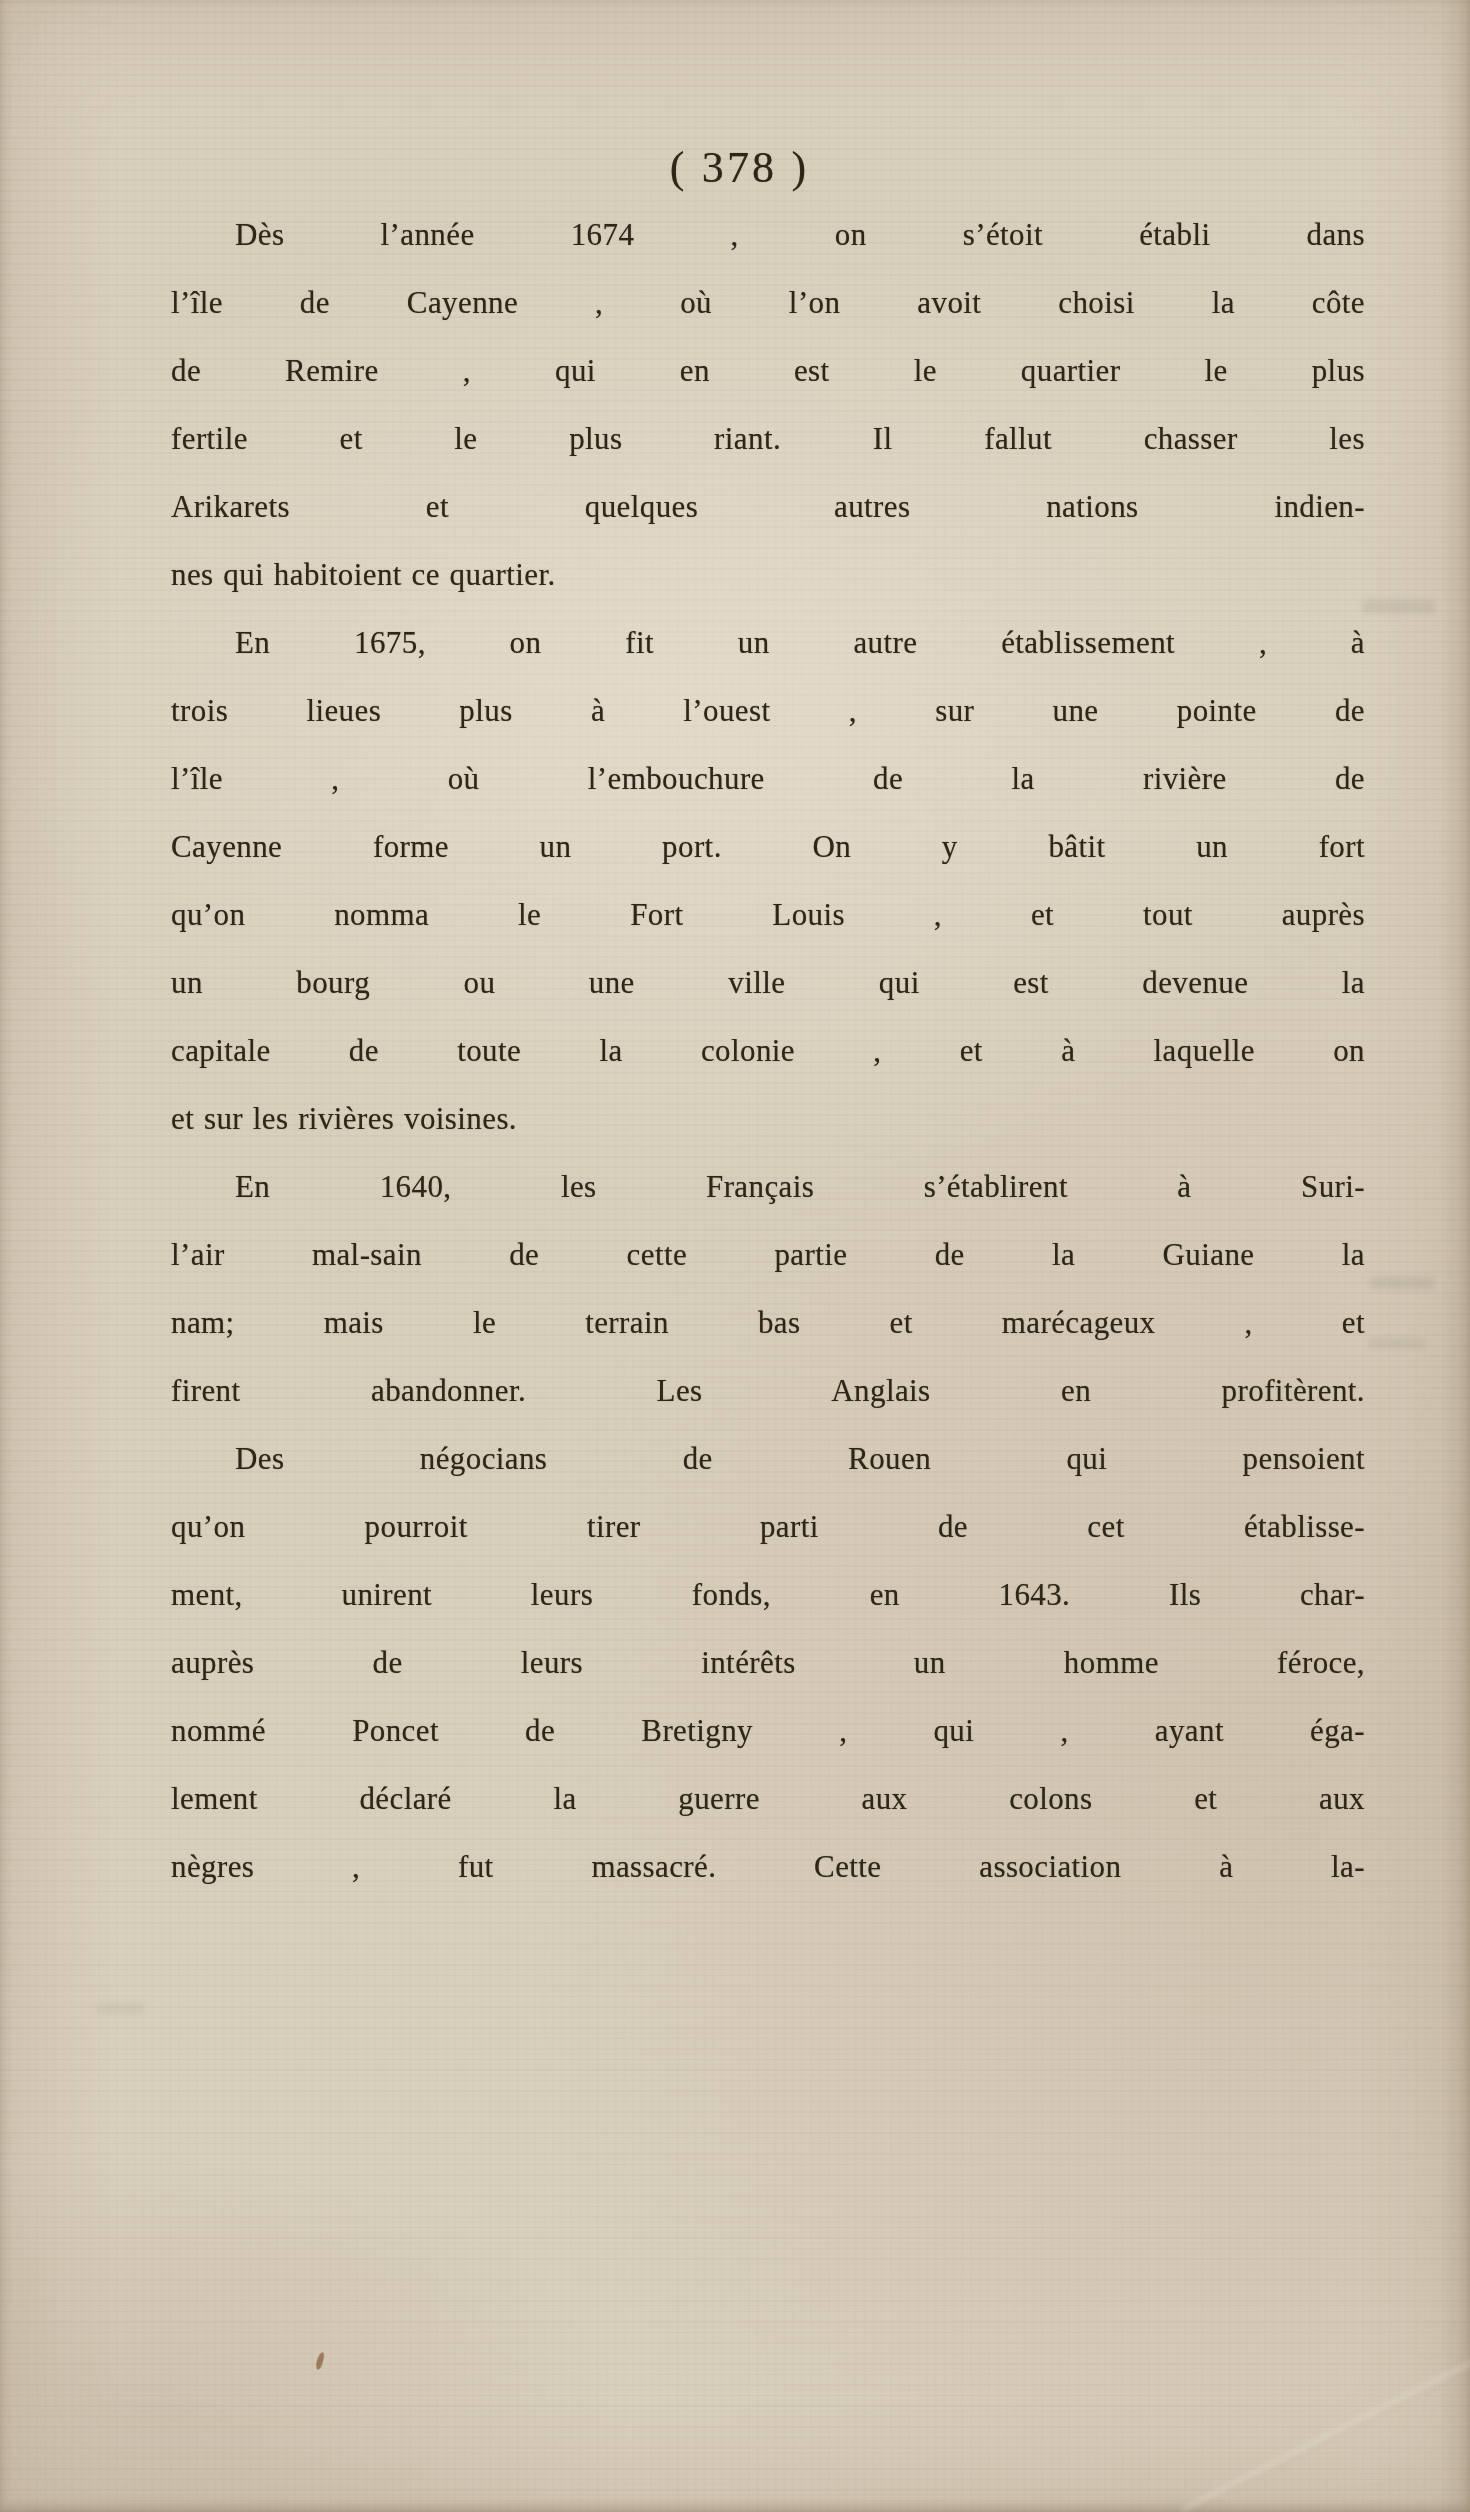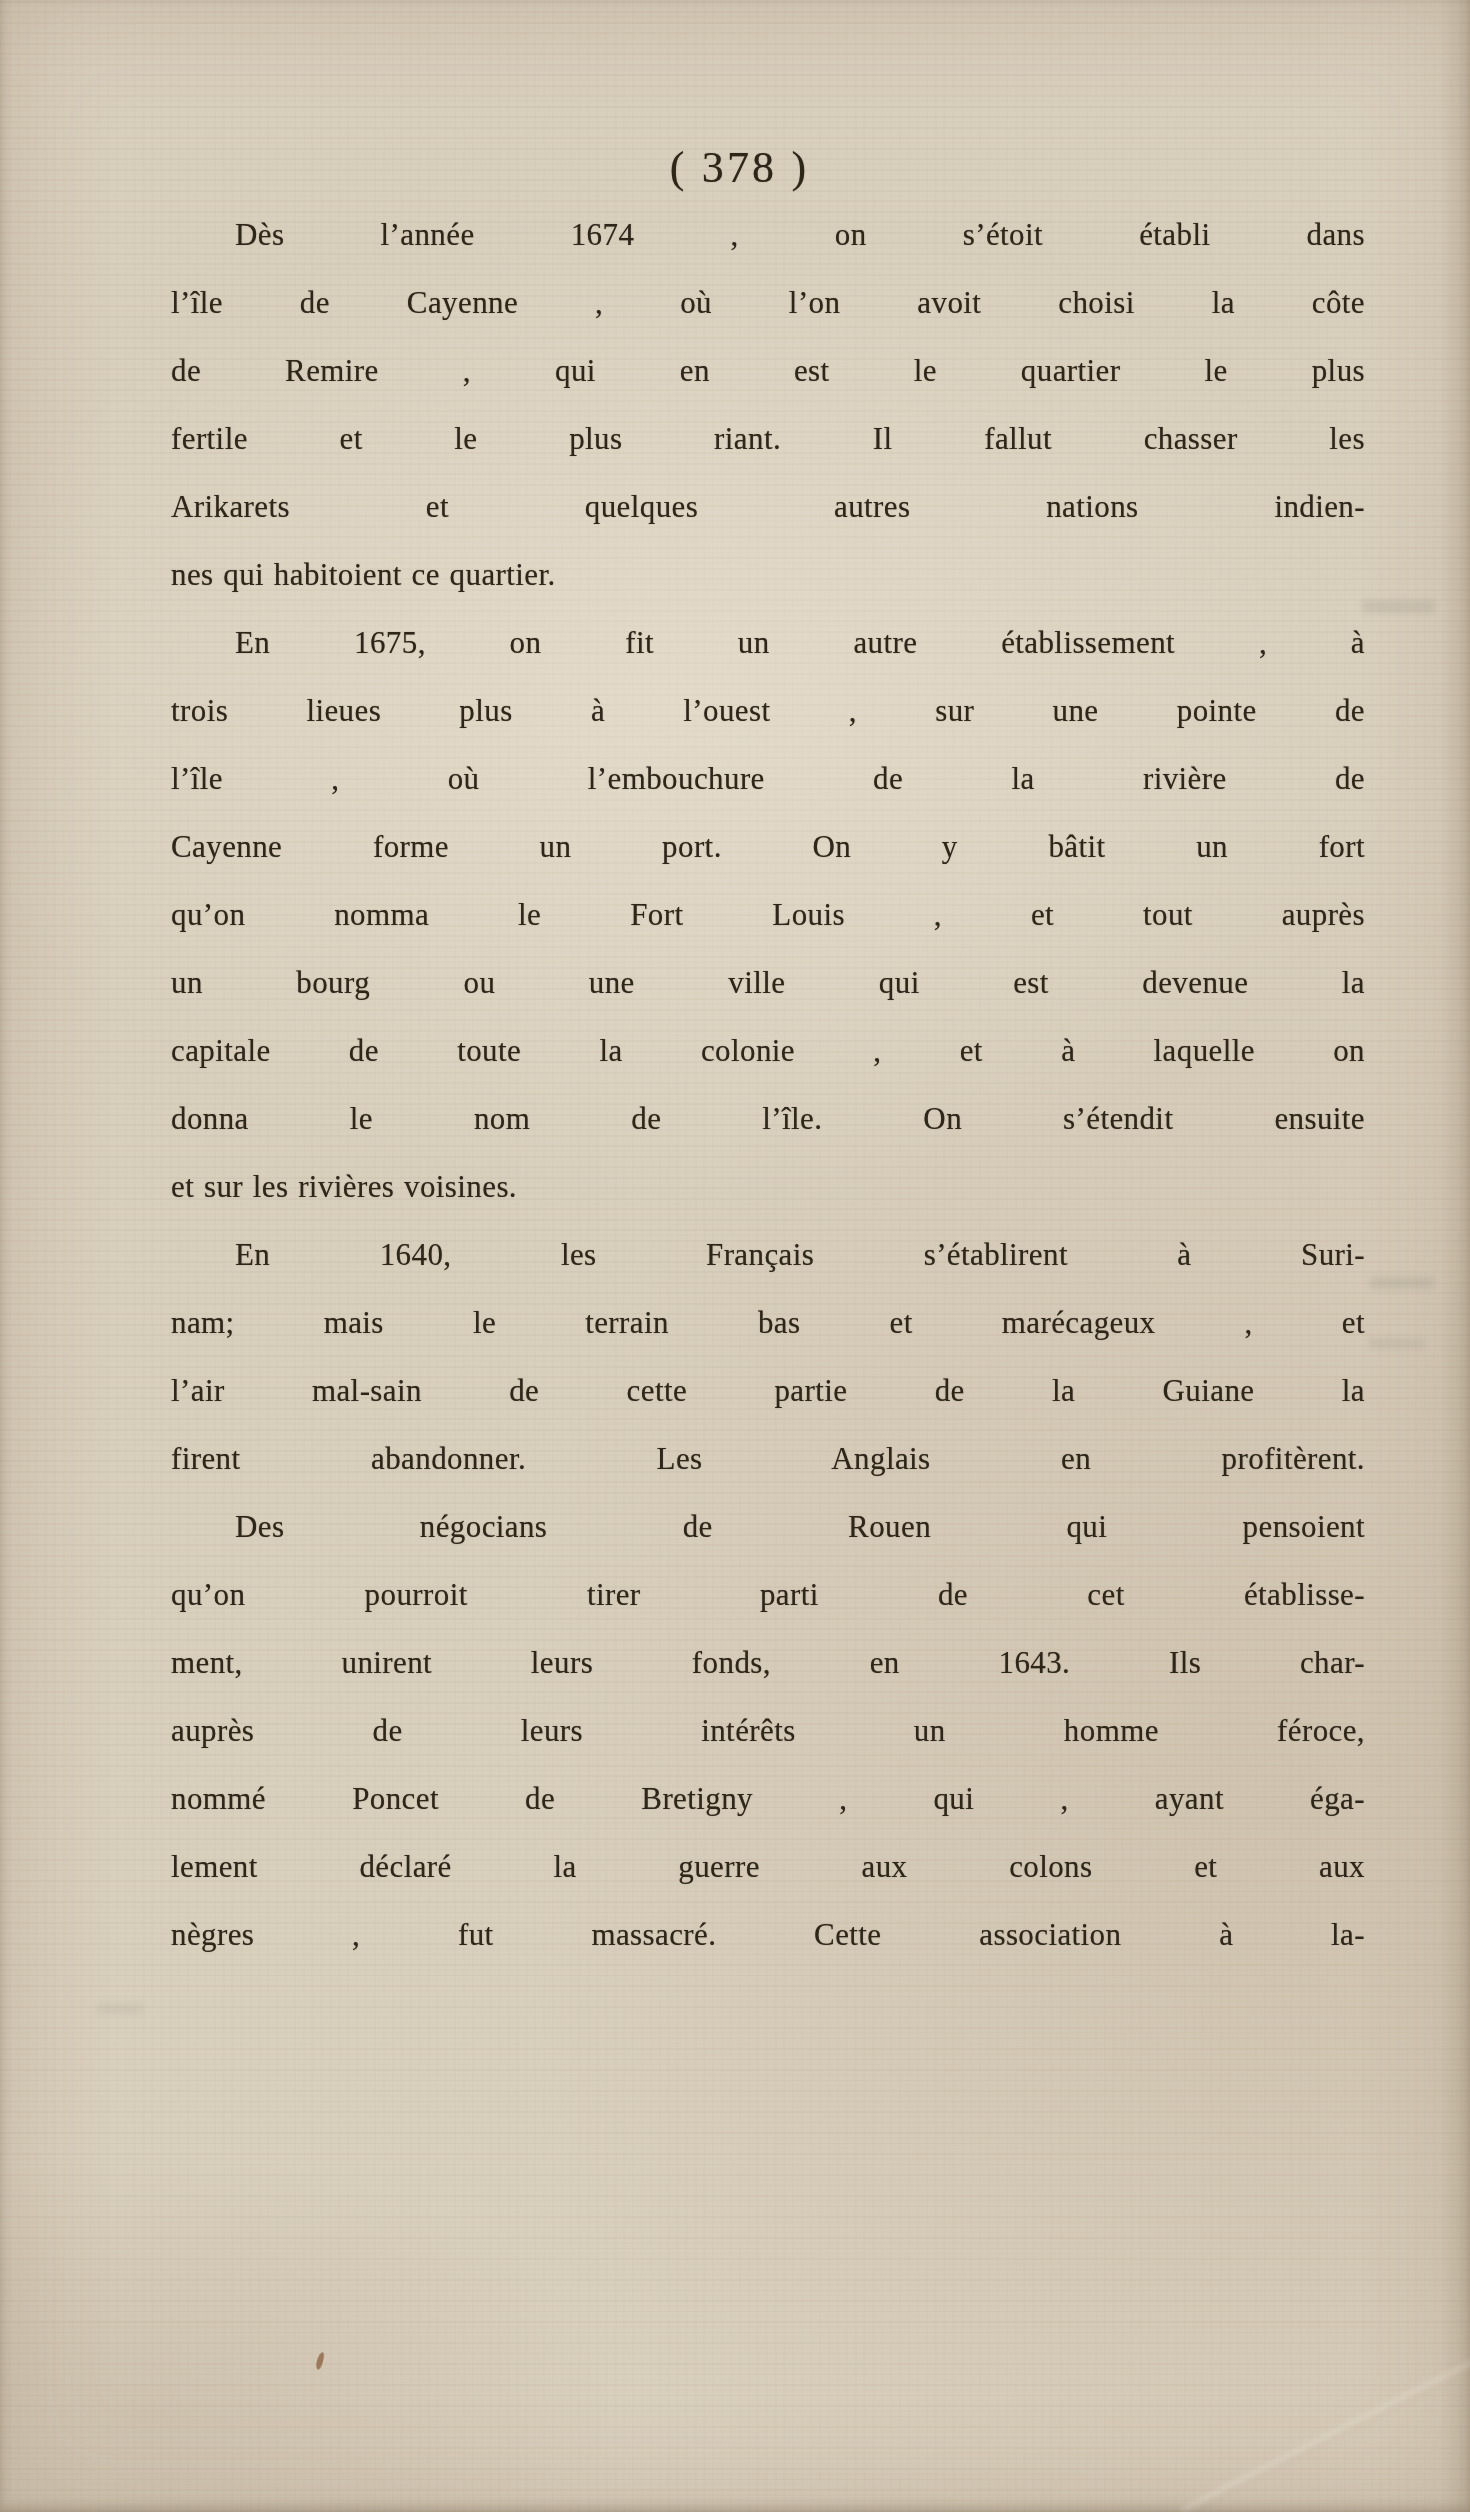--- a/index.html
+++ b/index.html
@@ -86,25 +86,24 @@
     <div class="line">fertile et le plus riant. Il fallut chasser les</div>
     <div class="line">Arikarets et quelques autres nations indien-</div>
     <div class="line short">nes qui habitoient ce quartier.</div>
     <div class="line indent">En 1675, on fit un autre établissement , à</div>
     <div class="line">trois lieues plus à l’ouest , sur une pointe de</div>
     <div class="line">l’île , où l’embouchure de la rivière de</div>
     <div class="line">Cayenne forme un port. On y bâtit un fort</div>
     <div class="line">qu’on nomma le Fort Louis , et tout auprès</div>
     <div class="line">un bourg ou une ville qui est devenue la</div>
     <div class="line">capitale de toute la colonie , et à laquelle on</div>
-    <div class="line">donna le nom de l’île. On s’étendit ensuite</div>
     <div class="line short">et sur les rivières voisines.</div>
     <div class="line indent">En 1640, les Français s’établirent à Suri-</div>
+    <div class="line">l’air mal-sain de cette partie de la Guiane la</div>
     <div class="line">nam; mais le terrain bas et marécageux , et</div>
-    <div class="line">l’air mal-sain de cette partie de la Guiane la</div>
     <div class="line">firent abandonner. Les Anglais en profitèrent.</div>
     <div class="line indent">Des négocians de Rouen qui pensoient</div>
     <div class="line">qu’on pourroit tirer parti de cet établisse-</div>
     <div class="line">ment, unirent leurs fonds, en 1643. Ils char-</div>
     <div class="line">auprès de leurs intérêts un homme féroce,</div>
     <div class="line">nommé Poncet de Bretigny , qui , ayant éga-</div>
     <div class="line">lement déclaré la guerre aux colons et aux</div>
     <div class="line">nègres , fut massacré. Cette association à la-</div>
   </div>
 </div>

